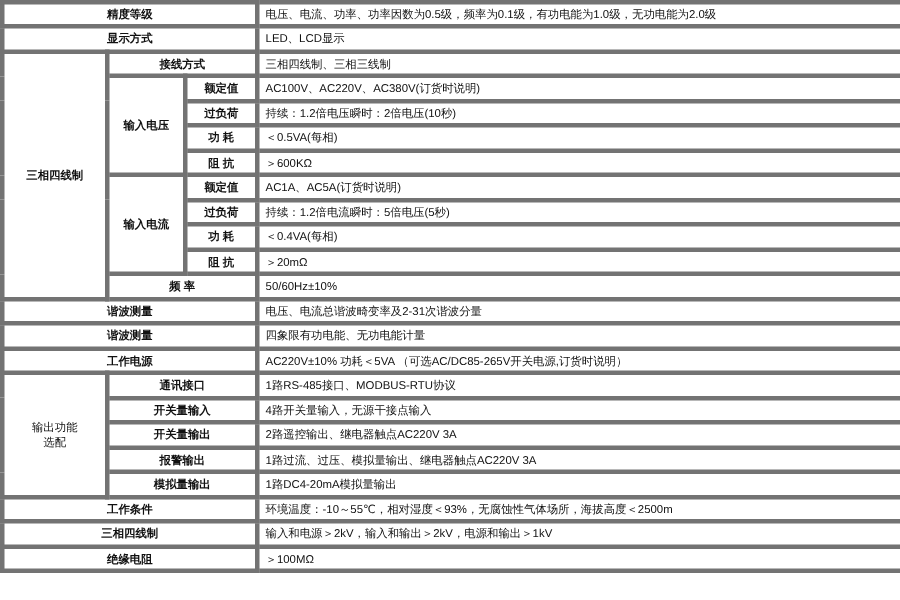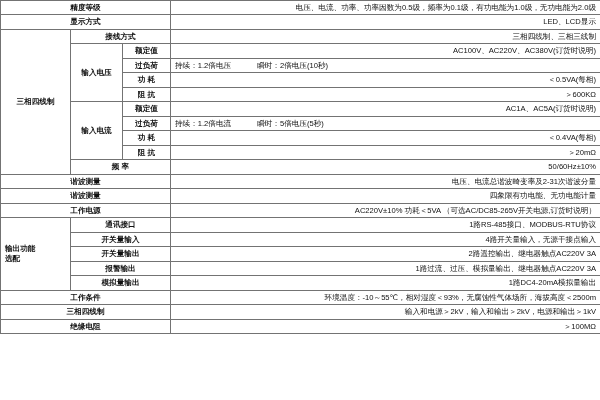--- a/index.html
+++ b/index.html
@@ -13,42 +13,42 @@
     font-family: "Liberation Sans", "DejaVu Sans", sans-serif;
     color: #000000;
     overflow: hidden;
   }
   #spec-table {
     border-collapse: collapse;
     width: 600px;
     table-layout: fixed;
   }
   #spec-table td {
-    border: 1px solid #737373;
+    border: 3px solid #737373;
     font-size: 7.6px;
     line-height: 1.25;
     padding: 2px 4px;
     vertical-align: middle;
     color: #111111;
   }
   td.lbl {
     text-align: center;
     font-weight: bold;
     white-space: nowrap;
   }
   td.lbl-wide {
-    font-weight: bold;
+    text-align: center;
+    font-weight: normal;
   }
   td.val {
-    text-align: right;
+    text-align: left;
     padding-left: 7px;
   }
   .pair {
     display: flex;
-    gap: 26px;
   }
   .pair > span { display: inline-block; }
 </style>
 </head>
 <body>
 
 <table id="spec-table">
   <colgroup>
     <col style="width:70px">
     <col style="width:52px">

